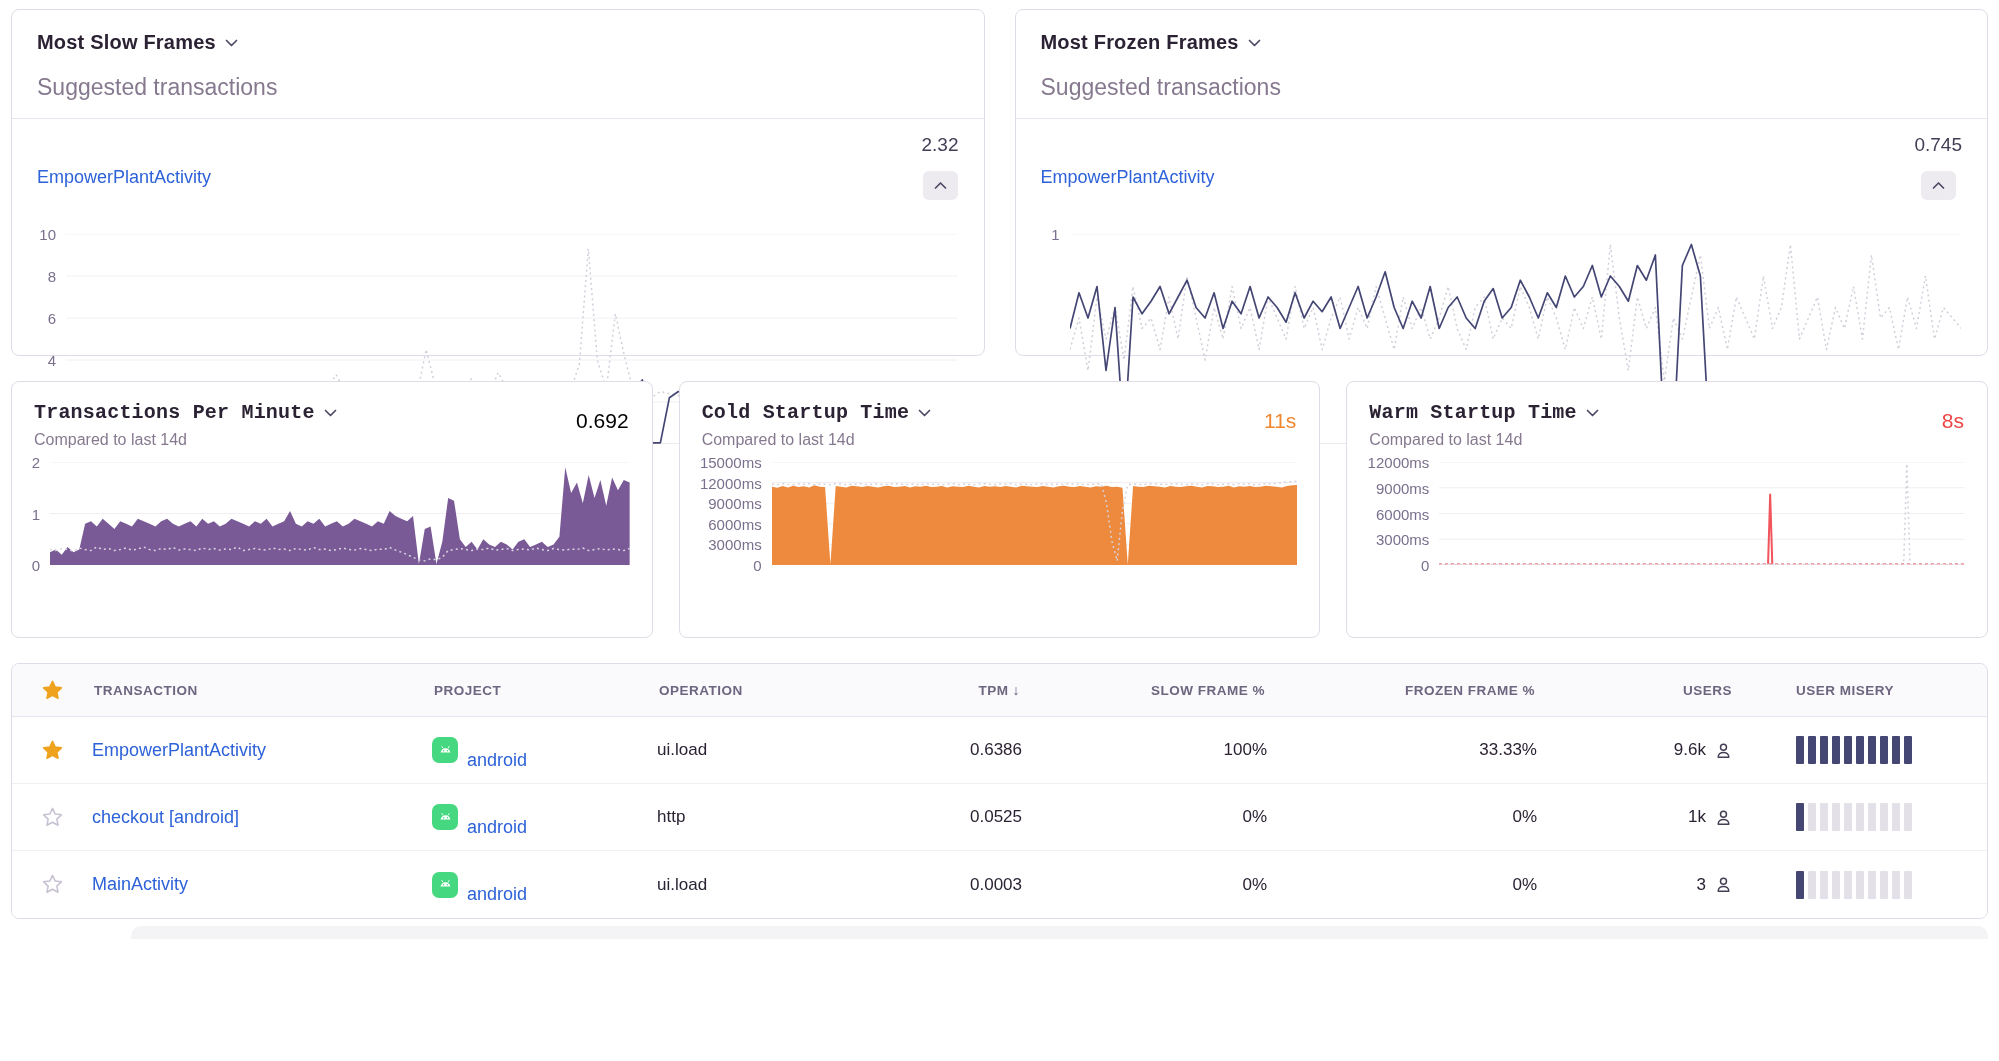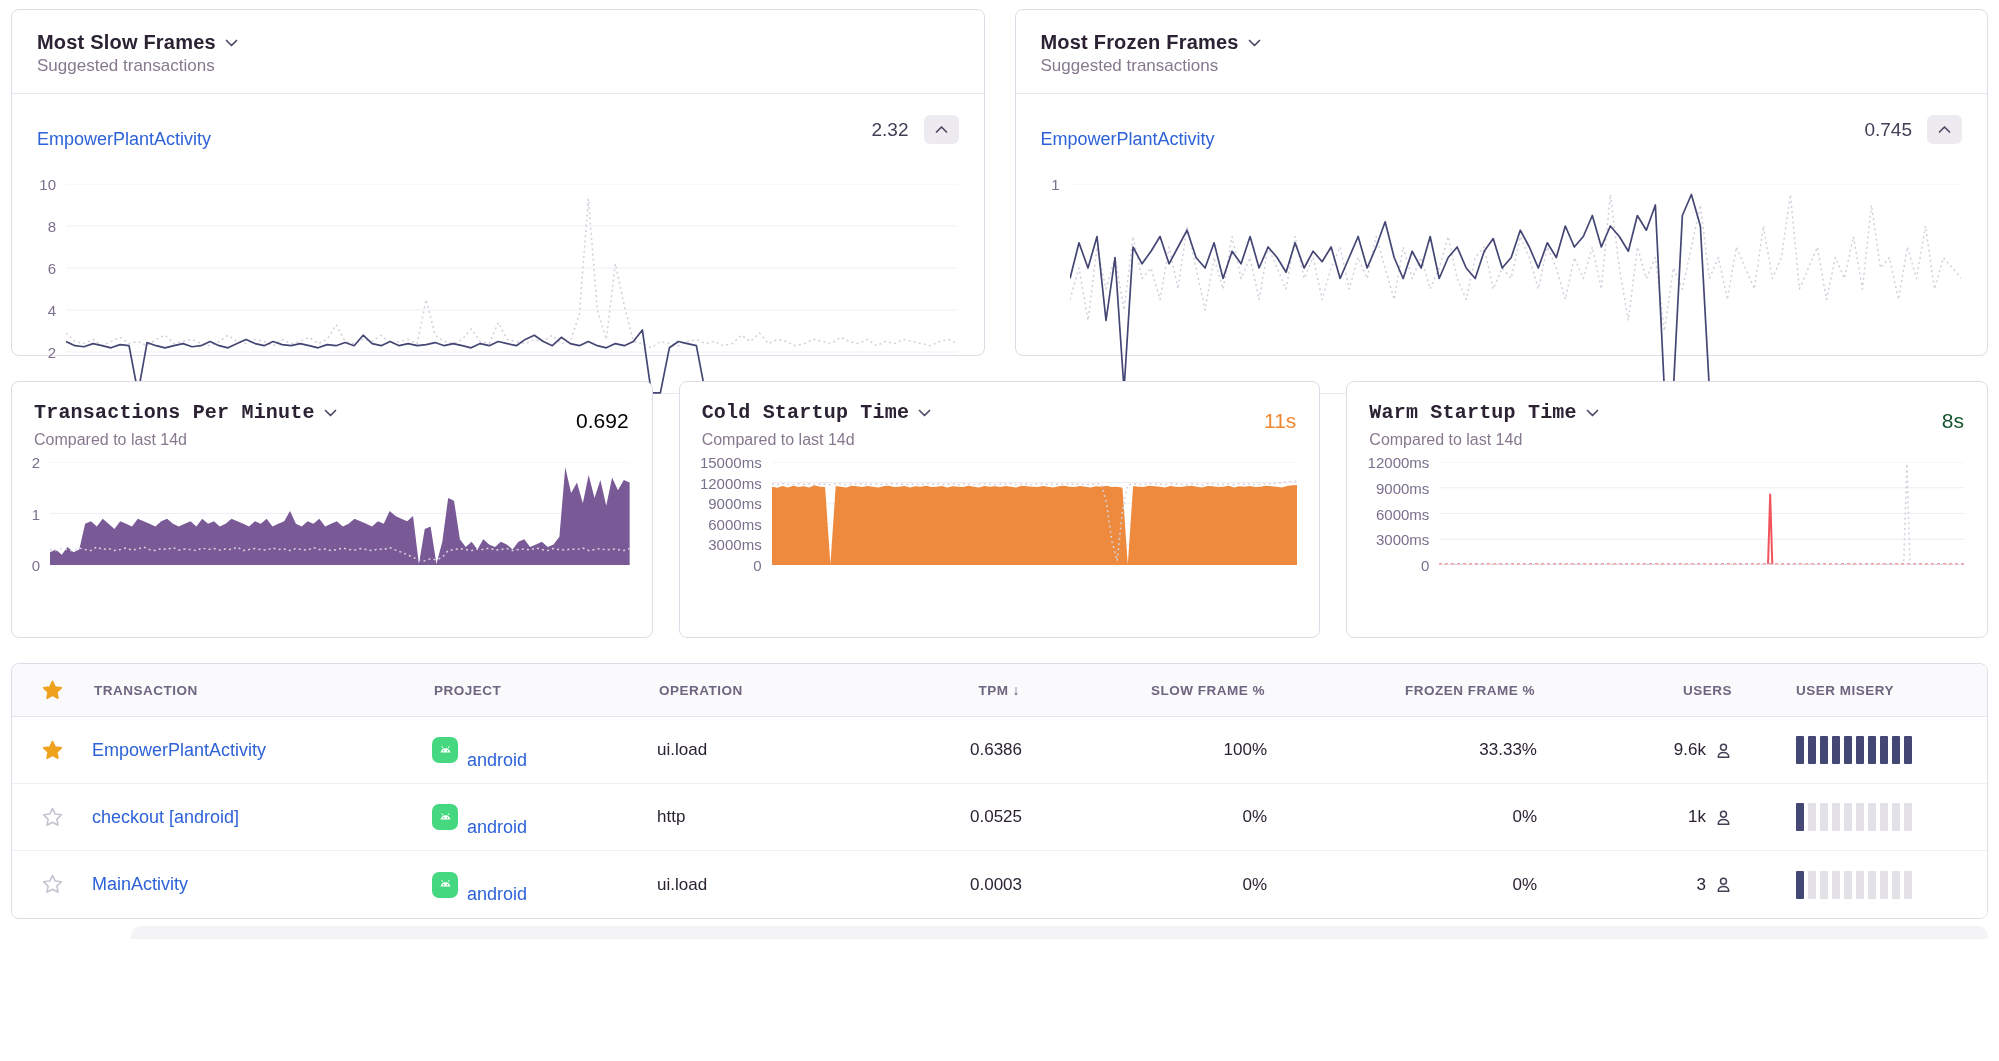--- a/index.html
+++ b/index.html
@@ -12,26 +12,26 @@
   }
   .card { background:#fff; border:1px solid #E0DBE6; border-radius:8px; position:relative; }
   .row1 { display:grid; grid-template-columns:1fr 1fr; gap:30px; margin-bottom:25px; }
   .row2 { display:grid; grid-template-columns:1fr 1fr 1fr; gap:26px; margin-bottom:25px; }
   .top-card { height:347px; }
   .mid-card { height:257px; }
 
   .card-head { padding:21px 25px 17px 25px; border-bottom:1px solid #E9E5EE; }
   .title-row { display:inline-flex; align-items:center; gap:9px; cursor:pointer; }
   .title { margin:0; font-size:20px; font-weight:bold; color:#2B2233; letter-spacing:.2px; }
-  .subtitle { margin-top:2px; font-size:17px; color:#86798F; }
+  .subtitle { margin-top:20px; font-size:23px; color:#86798F; }
   .chev { flex:none; margin-top:2px; }
 
   .txn-row { display:flex; justify-content:space-between; align-items:center; padding:15px 25px 4px 25px; }
   .link { color:#2D62D8; text-decoration:none; font-size:18px;margin-top:20px; }
-  .txn-right { display:flex; align-items:center; gap:15px; }
+  .txn-right { display:flex; align-items:center; gap:15px;flex-direction:column; }
   .txn-value { font-size:19px; color:#433D56; }
   .collapse-btn { background:#EDEBF0; border:none; border-radius:6px; width:35px; height:29px;
     display:flex; align-items:center; justify-content:center; cursor:pointer; }
 
   .chart-wrap { display:flex; align-items:stretch; }
   .chart-wrap.tall { height:285px; padding:30px 26px 45px 10px; }
   .chart-wrap.mid  { height:150px; padding:13px 22px 34px 4px; }
   .y-axis { position:relative; flex:none; }
   .axis-sm .y-axis { width:44px; }
   .axis-xs .y-axis { width:34px; }
@@ -39,21 +39,21 @@
   .ytick { position:absolute; right:10px; transform:translateY(-50%); font-size:15px; color:#7A6F8D; white-space:nowrap; line-height:1; }
   .plot { position:relative; flex:1; }
   .plot svg { position:absolute; inset:0; width:100%; height:100%; display:block; }
 
   .mid-head { padding:19px 22px 0 22px; }
   .mid-head .title { font-size:20px;font-family:Liberation Mono, monospace; }
   .mid-head .subtitle { margin-top:7px; font-size:16px; }
   .big-value { position:absolute; top:27px; right:23px; font-size:21px; }
   .val-purple { color:#000000; }
   .val-orange { color:#F0872F; }
-  .val-red { color:#14532d; }
+  .val-red { color:#ef4444; }
 
   
   .table-card { overflow:hidden; }
   .tgrid { display:grid; grid-template-columns:80px 340px 225px 225px 140px 245px 270px 197px 1fr; align-items:center; }
   .thead { background:#FAF9FB; border-bottom:1px solid #E9E5EE; height:53px;
     font-size:13.5px; font-weight:bold; letter-spacing:.5px; color:#6E6680; }
   .th { padding:0 2px; }
   .trow { height:67px; border-bottom:1px solid #F1EFF4; background:#fff; }
   .trow:last-child { border-bottom:none; }
   .td { font-size:17px; color:#2B2233; }

